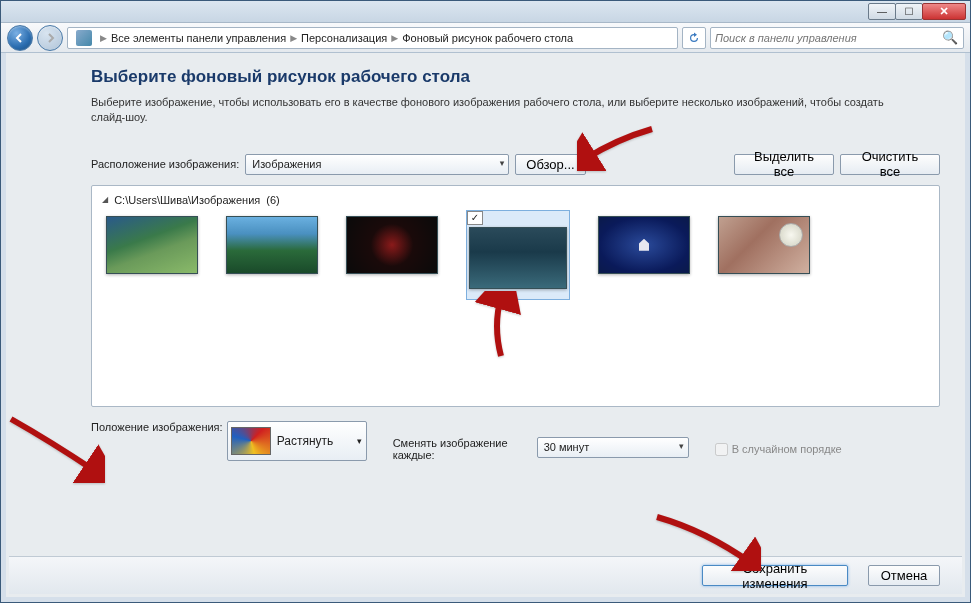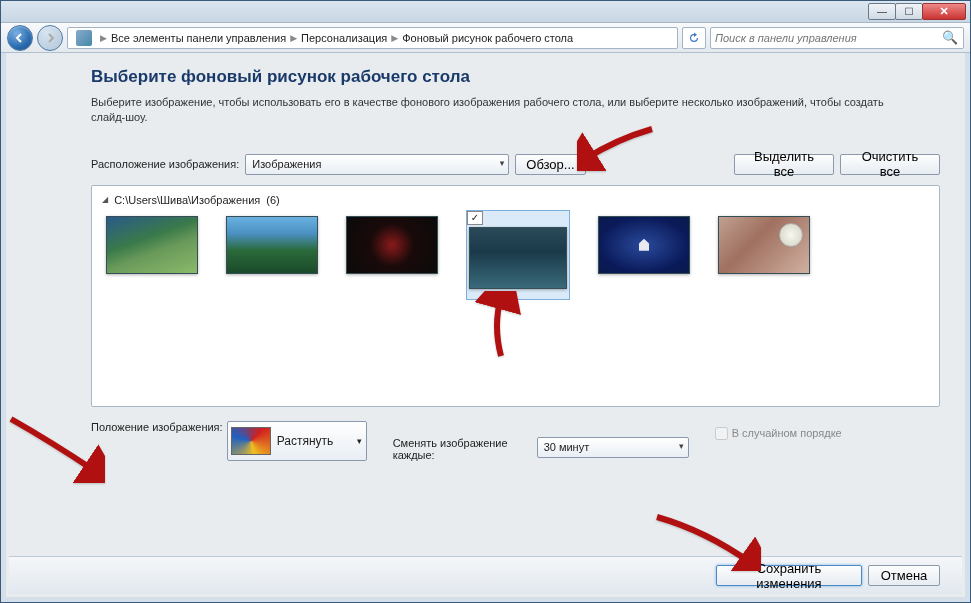--- a/index.html
+++ b/index.html
@@ -55,21 +55,21 @@
 
 .row2 { display: flex; align-items: flex-end; gap: 26px; margin-top: 14px; }
 .col { display: flex; gap: 4px; }
 .pos-combo { width: 140px; height: 40px; border: 1px solid #8a9aac; background: linear-gradient(#fff,#e8eef4); display: flex; align-items: center; padding: 2px 16px 2px 3px; gap: 6px; position: relative; border-radius: 2px; cursor: pointer; }
 .pos-combo::after { content: "▾"; position: absolute; right: 4px; top: 50%; transform: translateY(-50%); font-size: 9px; }
 .pos-thumb { width: 40px; height: 28px; background: conic-gradient(from 45deg, #d02020, #f0c020, #2060c0, #d02020); border: 1px solid #666; }
 .combo.freq { width: 152px; }
 .chk { display: flex; align-items: center; gap: 4px; font-size: 11px; color: #888; }
 .chk input { width: 13px; height: 13px; }
 
-.footer { position: absolute; bottom: 8px; left: 8px; right: 8px; height: 38px; background: linear-gradient(#f4f6f9,#e2e8ee); border-top: 1px solid #c0cad4; display: flex; align-items: center; justify-content: flex-end; padding-right: 22px; gap: 6px; }
+.footer { position: absolute; bottom: 8px; left: 8px; right: 8px; height: 38px; background: linear-gradient(#f4f6f9,#e2e8ee); border-top: 1px solid #c0cad4; display: flex; align-items: center; justify-content: flex-end; padding-right: 22px; gap: 20px; }
 .btn.primary { border-color: #4a8ac4; box-shadow: 0 0 3px #7ab0e4; }
 
 .arrow { position: absolute; pointer-events: none; }
 .arrow svg { filter: drop-shadow(0 1px 1px rgba(0,0,0,0.2)); }
 </style>
 </head>
 <body>
 
 <div class="window">
 
@@ -161,21 +161,21 @@
           <div class="pos-thumb"></div>
           <span>Растянуть</span>
         </div>
       </div>
       <div class="col">
         <span class="lbl" style="width:140px">Сменять изображение каждые:</span>
         <div class="combo freq">
           <span>30 минут</span>
         </div>
       </div>
-      <label class="chk" style="margin-bottom:21px">
+      <label class="chk" style="margin-bottom:5px">
         <input type="checkbox" disabled="" style="">
         <span>В случайном порядке</span>
       </label>
     </div>
   </div>
 
   <div class="footer">
     <button class="btn primary" style="width:146px">Сохранить изменения</button>
     <button class="btn" style="width:72px">Отмена</button>
   </div>

